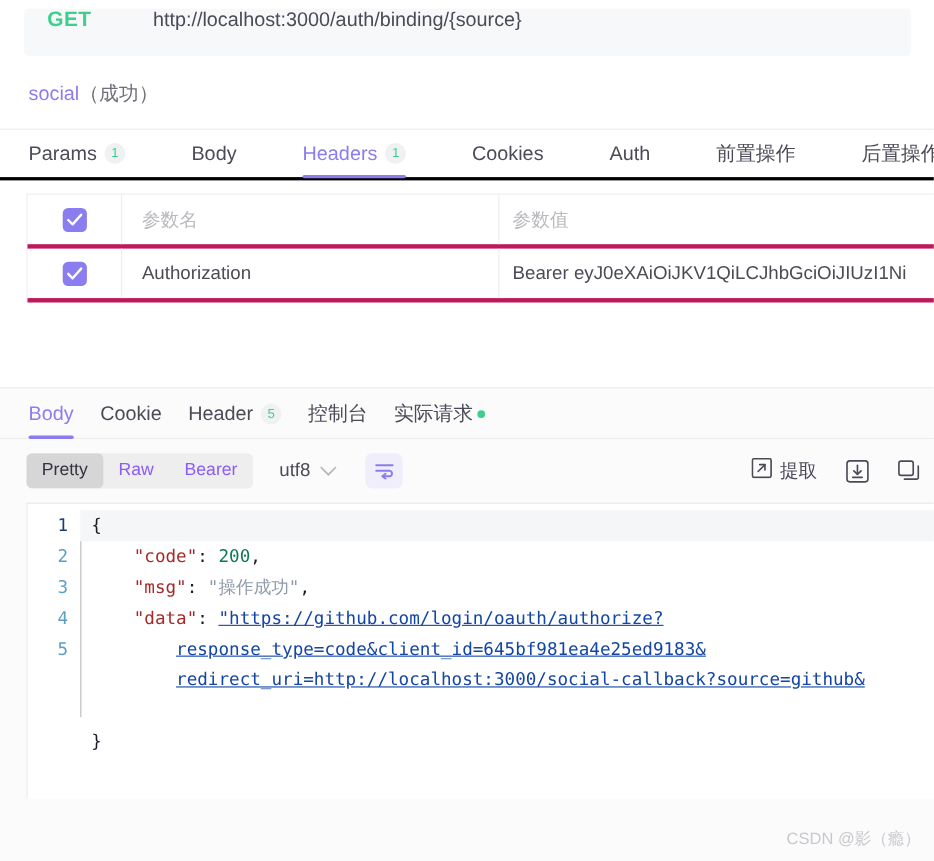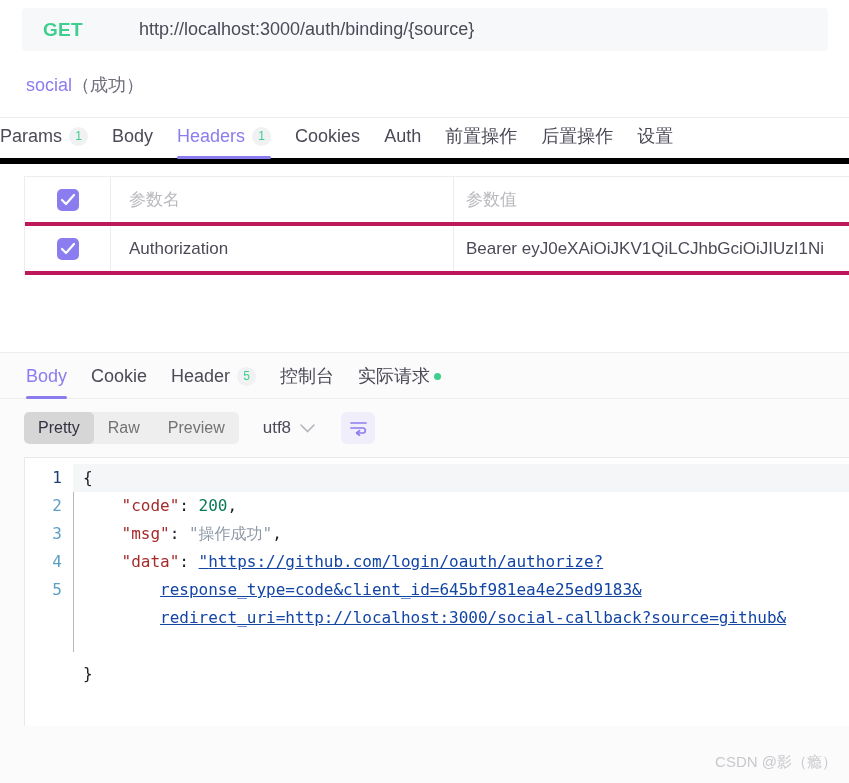--- a/index.html
+++ b/index.html
@@ -17,21 +17,20 @@
   }
 
   
   .url-bar {
     margin: 8px 0 0 22px;
     width: 806px;
     height: 43px;
     background: #f7f8fa;
     border-radius: 4px;
     display: flex;
-    align-items: center;
     box-sizing: border-box;
   }
   .method {
     color: #3ecf8e;
     font-weight: bold;
     font-size: 19px;
     letter-spacing: .3px;
     margin-left: 21px;
     width: 58px;
   }
@@ -60,23 +59,25 @@
     height: 1px;
     background: #ececed;
     width: 849px;
   }
 
   
   .req-tabs {
     display: flex;
     align-items: flex-end;
     height: 46px;
-    box-sizing: border-box;
-    border-bottom: 6px solid #000000;
+    padding-left: 26px;
+    box-sizing: border-box;
+    border-bottom: 3px solid #000000;
     position: relative;
+    gap: 36px;
   }
   .tab {
     display: flex;
     align-items: center;
     font-size: 18px;
     color: #4b4a57;
     margin-right: 24px;
     height: 44px;
     position: relative;
     white-space: nowrap;
@@ -212,21 +213,21 @@
     display: flex;
     align-items: center;
     background: #eeeeef;
     border-radius: 5px;
     height: 32px;
     padding: 0;
     overflow: hidden;
   }
   .seg-item {
     font-size: 16px;
-    color: #737373;
+    color: #8b5cf6;
     padding: 0 14px;
     height: 32px;
     line-height: 32px;
     cursor: pointer;
   }
   .seg-item.active {
     background: #d6d6d7;
     border-radius: 5px;
     color: #32313f;
   }
@@ -428,40 +429,68 @@
       <div class="tab">
         <span>实际请求</span>
         <span class="dot"></span>
       </div>
     </div>
 
   <div class="resp-toolbar">
     <div class="seg" id="view-switch">
         <div class="seg-item active">Pretty</div>
         <div class="seg-item">Raw</div>
-        <div class="seg-item">Preview</div>
+        <div class="seg-item">Bearer</div>
       </div>
 
     <div class="encoding">
       <span>utf8</span>
       <span class="chev">
         <svg width="15" height="9" viewBox="0 0 15 9">
             <path d="M1 1 L7.5 7.5 L14 1" stroke="#b5b5bb" stroke-width="1.6" fill="none" stroke-linecap="round"></path>
           </svg>
       </span>
     </div>
 
     <div class="wrap-btn">
       <svg width="19" height="16" viewBox="0 0 19 16">
         <path d="M2 3 H17" stroke="#8b7cf0" stroke-width="1.7" stroke-linecap="round"></path>
         <path d="M2 8 H14.5 a2.6 2.6 0 0 1 0 5 H8" stroke="#8b7cf0" stroke-width="1.7" fill="none" stroke-linecap="round"></path>
         <path d="M10.5 10.6 L7.6 13 L10.5 15.3" stroke="#8b7cf0" stroke-width="1.7" fill="none" stroke-linecap="round" stroke-linejoin="round"></path>
       </svg>
     </div>
 
+    <div class="tool-right">
+      <div class="extract">
+        <span>
+          <svg width="19" height="19" viewBox="0 0 19 19">
+            <rect x="1" y="1" width="17" height="17" rx="1.5" stroke="#4b4a57" stroke-width="1.5" fill="none"></rect>
+            <path d="M6.2 12.6 L12.4 6.4" stroke="#4b4a57" stroke-width="1.5" stroke-linecap="round"></path>
+            <path d="M7.6 6.4 H12.4 V11.2" stroke="#4b4a57" stroke-width="1.5" fill="none" stroke-linecap="round" stroke-linejoin="round"></path>
+          </svg>
+        </span>
+        <span class="lbl">提取</span>
+      </div>
+
+      <div class="icon-btn">
+        <svg width="21" height="21" viewBox="0 0 21 21">
+          <rect x="1" y="1" width="19" height="19" rx="2.5" stroke="#4b4a57" stroke-width="1.5" fill="none"></rect>
+          <path d="M10.5 5 V13" stroke="#4b4a57" stroke-width="1.5" stroke-linecap="round"></path>
+          <path d="M7.2 10 L10.5 13.3 L13.8 10" stroke="#4b4a57" stroke-width="1.5" fill="none" stroke-linecap="round" stroke-linejoin="round"></path>
+          <path d="M6.2 16 H14.8" stroke="#4b4a57" stroke-width="1.5" stroke-linecap="round"></path>
+        </svg>
+      </div>
+
+      <div class="icon-btn">
+        <svg width="21" height="21" viewBox="0 0 21 21">
+          <rect x="1.2" y="1.2" width="13" height="13" rx="2" stroke="#4b4a57" stroke-width="1.5" fill="none"></rect>
+          <path d="M6.2 17.6 H17.6 a1.2 1.2 0 0 0 1.2 -1.2 V5.6" stroke="#4b4a57" stroke-width="1.5" fill="none" stroke-linecap="round" stroke-linejoin="round"></path>
+        </svg>
+      </div>
+    </div>
   </div>
 
   <div class="code-wrap">
     <div class="gutter" id="gutter">
         <div class="cur">1</div>
         <div>2</div>
         <div>3</div>
         <div>4</div>
         <div>5</div>
       </div>

